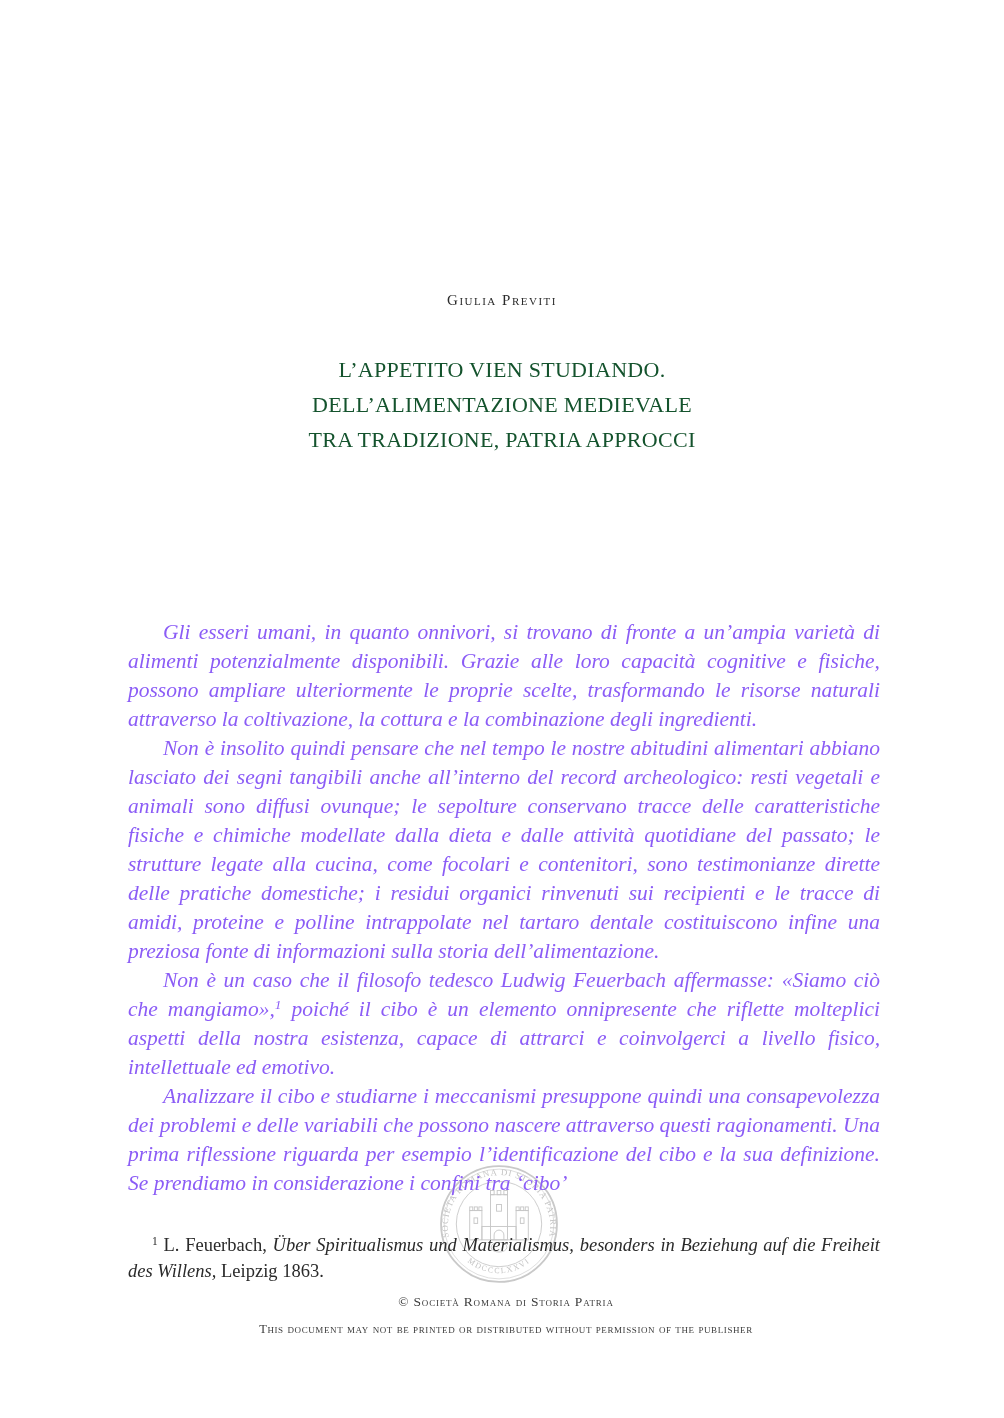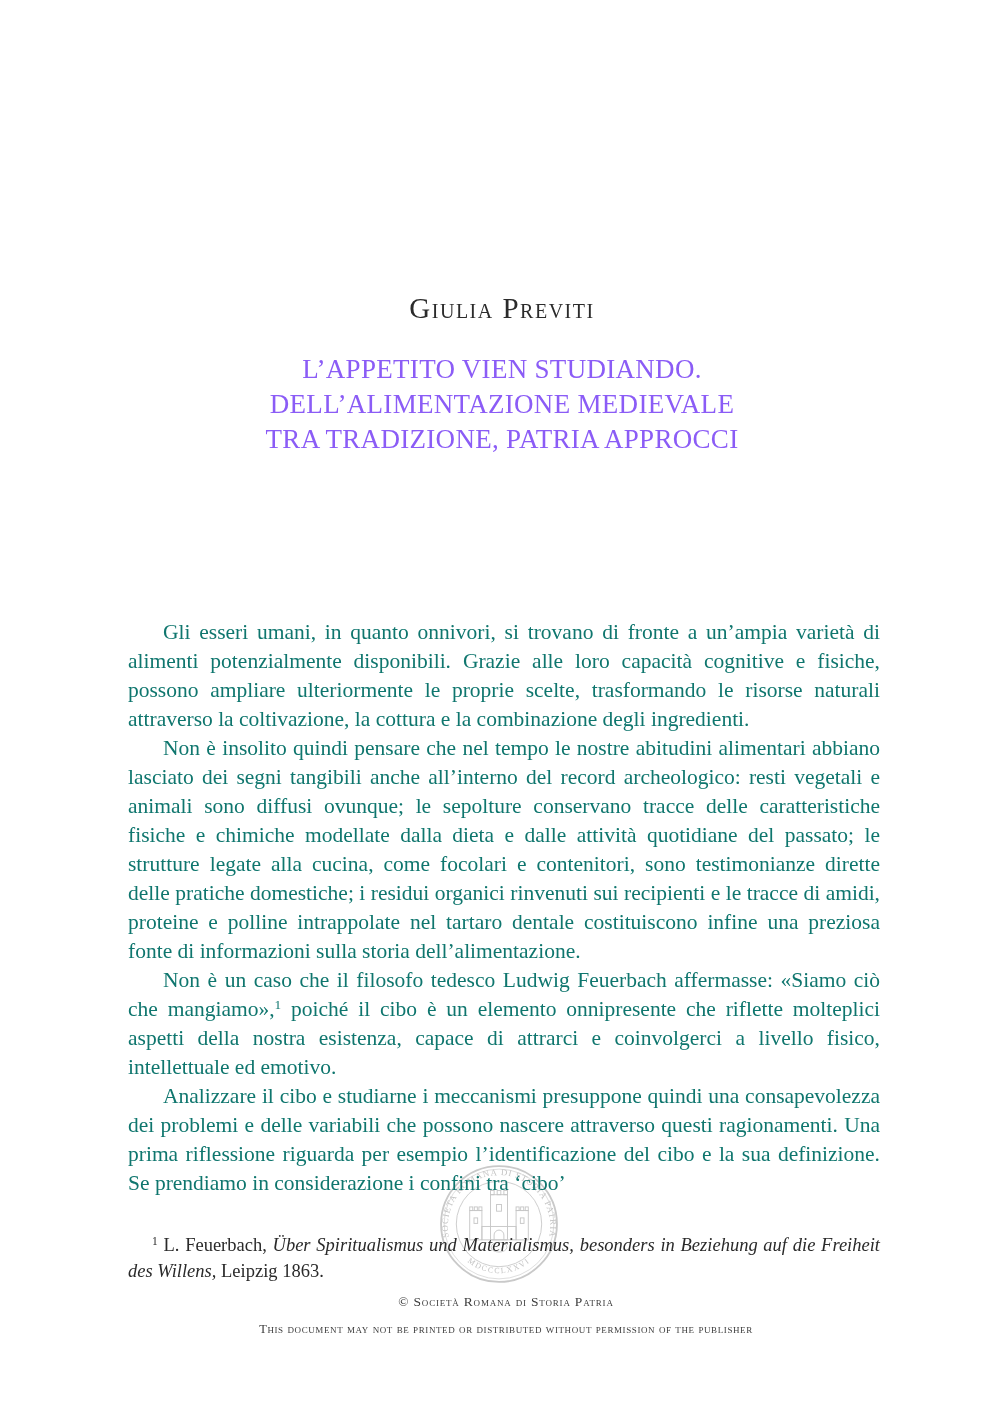--- a/index.html
+++ b/index.html
@@ -4,34 +4,35 @@
 <style>
   * { margin:0; padding:0; box-sizing:border-box; }
   html,body { background:#ffffff; }
   .page {
     position:relative; width:1004px; height:1418px; background:#fff;
     font-family:"Liberation Serif","DejaVu Serif",serif; color:#242424;
     overflow:hidden;
   }
   .author {
     position:absolute; top:292px; left:0; width:100%; text-align:center;
-    font-variant:small-caps; font-size:29px; letter-spacing:1.5px; color:#2b2b2b;
+    font-variant:small-caps; font-size:15px; letter-spacing:1.5px; color:#2b2b2b;
     z-index:2;
   }
   .title {
     position:absolute; top:352px; left:0; width:100%; text-align:center;
-    font-size:27px; line-height:35px; letter-spacing:.3px; color:#8b5cf6;
+    font-size:22px; line-height:35px; letter-spacing:.3px; color:#14532d;
     z-index:2;
   }
   .italic { font-style:italic; }
   .sup { font-size:.62em; vertical-align:.5em; line-height:0; }
   .bodytext {
     position:absolute; top:618px; left:128px; width:752px;
-    font-size:21.5px; line-height:29px; text-align:justify; color:#0f766e;
+    font-size:21.5px; line-height:29px; text-align:justify; color:#8b5cf6;
     z-index:2;
+    font-style:italic;
   }
   .bodytext p { text-indent:35px; }
   .fnwrap {
     position:absolute; top:1232px; left:128px; width:752px;
     font-size:18.5px; line-height:26px; text-align:justify; color:#2a2a2a;
     z-index:2;
   }
   .fnwrap p { text-indent:24px; }
   .footer {
     position:absolute; top:1294px; left:4px; width:100%; text-align:center;

